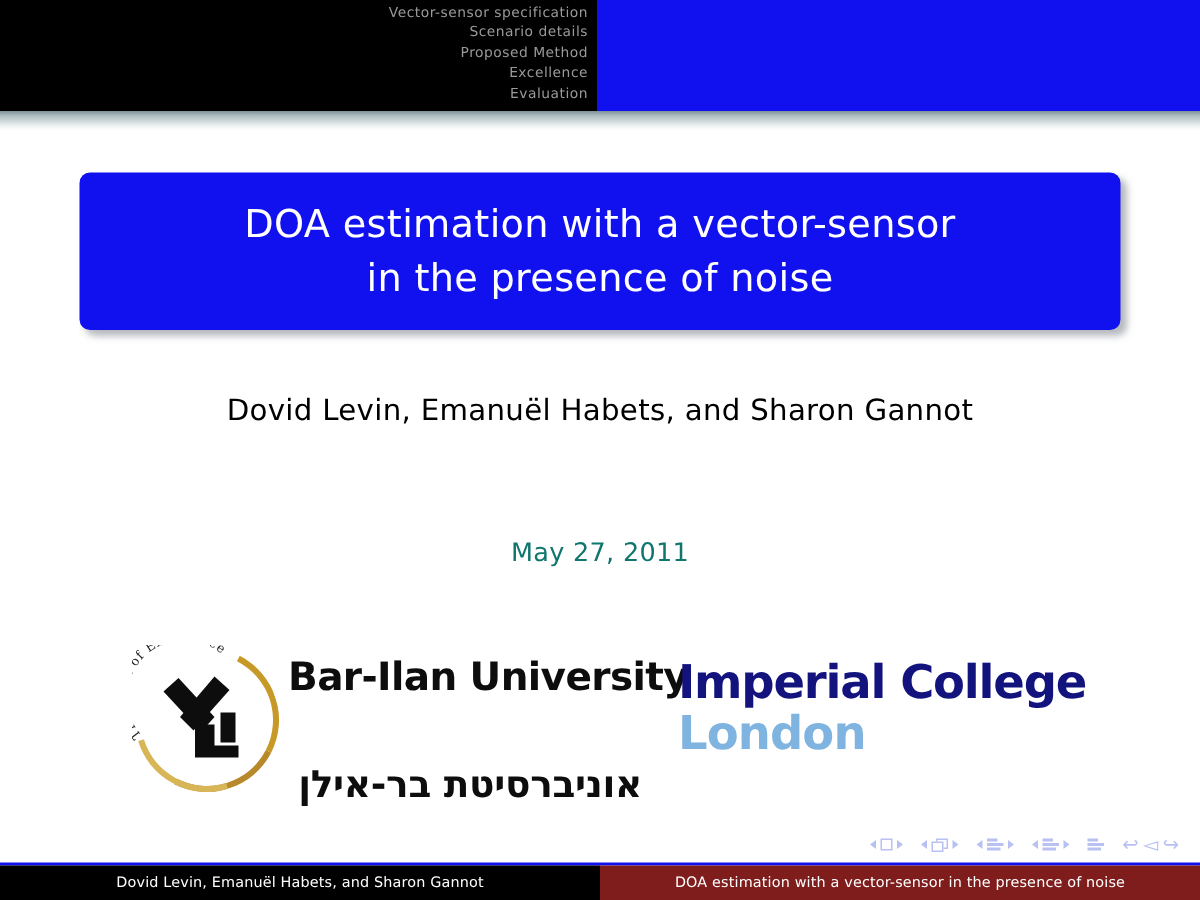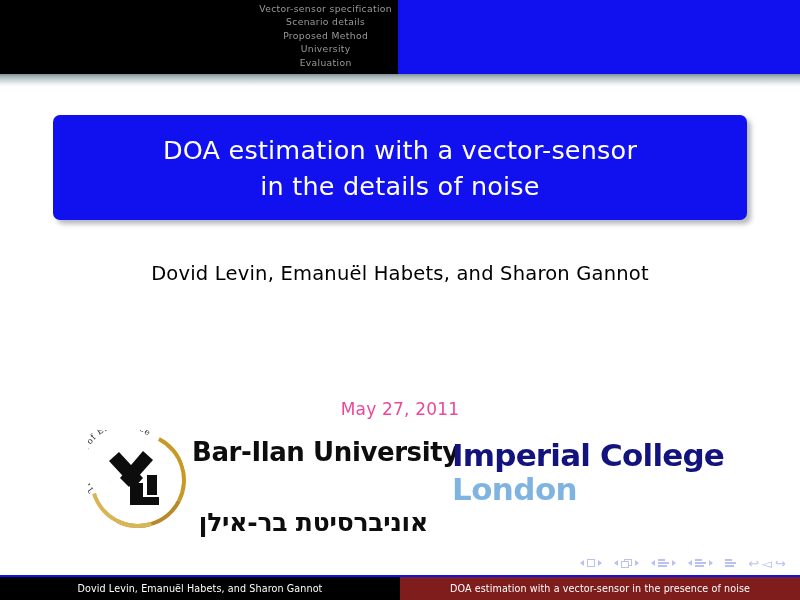--- a/index.html
+++ b/index.html
@@ -28,21 +28,21 @@
     background: #000000;
     position: relative;
   }
   #headline-right {
     flex: 1; height: 74px;
     background: #1111f0;
   }
   #nav-sections {
     position: absolute;
     right: 6px; top: 2px;
-    text-align: center;
+    text-align: right;
     line-height: 13.4px;
   }
   .nav-section {
     color: #9a9a9a;
     font-size: 9.2px;
     letter-spacing: 0.35px;
     white-space: nowrap;
     display: block;
   }
   #header-gradient {
@@ -87,24 +87,23 @@
     text-align: center;
     color: #000000;
     font-size: 19.5px;
     letter-spacing: 0.2px;
   }
   #date {
     position: absolute;
     left: 0; top: 359px;
     width: 800px;
     text-align: center;
-    color: #ec4899;
+    color: #0f766e;
     font-size: 17px;
     letter-spacing: 0.2px;
-    margin-top: 40px;
   }
 
   
   #logos {
     position: absolute;
     left: 0; top: 418px;
     width: 800px; height: 115px;
   }
 
   
@@ -300,32 +299,32 @@
 </style>
 </head>
 <body>
 
 <div id="headline">
   <div id="headline-left">
     <div id="nav-sections">
       <span class="nav-section">Vector-sensor specification</span>
       <span class="nav-section">Scenario details</span>
       <span class="nav-section">Proposed Method</span>
-      <span class="nav-section">University</span>
+      <span class="nav-section">Excellence</span>
       <span class="nav-section">Evaluation</span>
     </div>
   </div>
   <div id="headline-right"></div>
 </div>
 <div id="header-gradient"></div>
 
 <div id="title-block-wrap">
   <div id="title-block">
     <div class="title-line">DOA estimation with a vector-sensor</div>
-    <div class="title-line">in the details of noise</div>
+    <div class="title-line">in the presence of noise</div>
   </div>
 </div>
 
 <div id="authors">Dovid Levin, Emanuël Habets, and Sharon Gannot</div>
 <div id="date">May 27, 2011</div>
 
 <div id="logos">
 
   <div id="barilan-logo">
     <div id="barilan-emblem">

